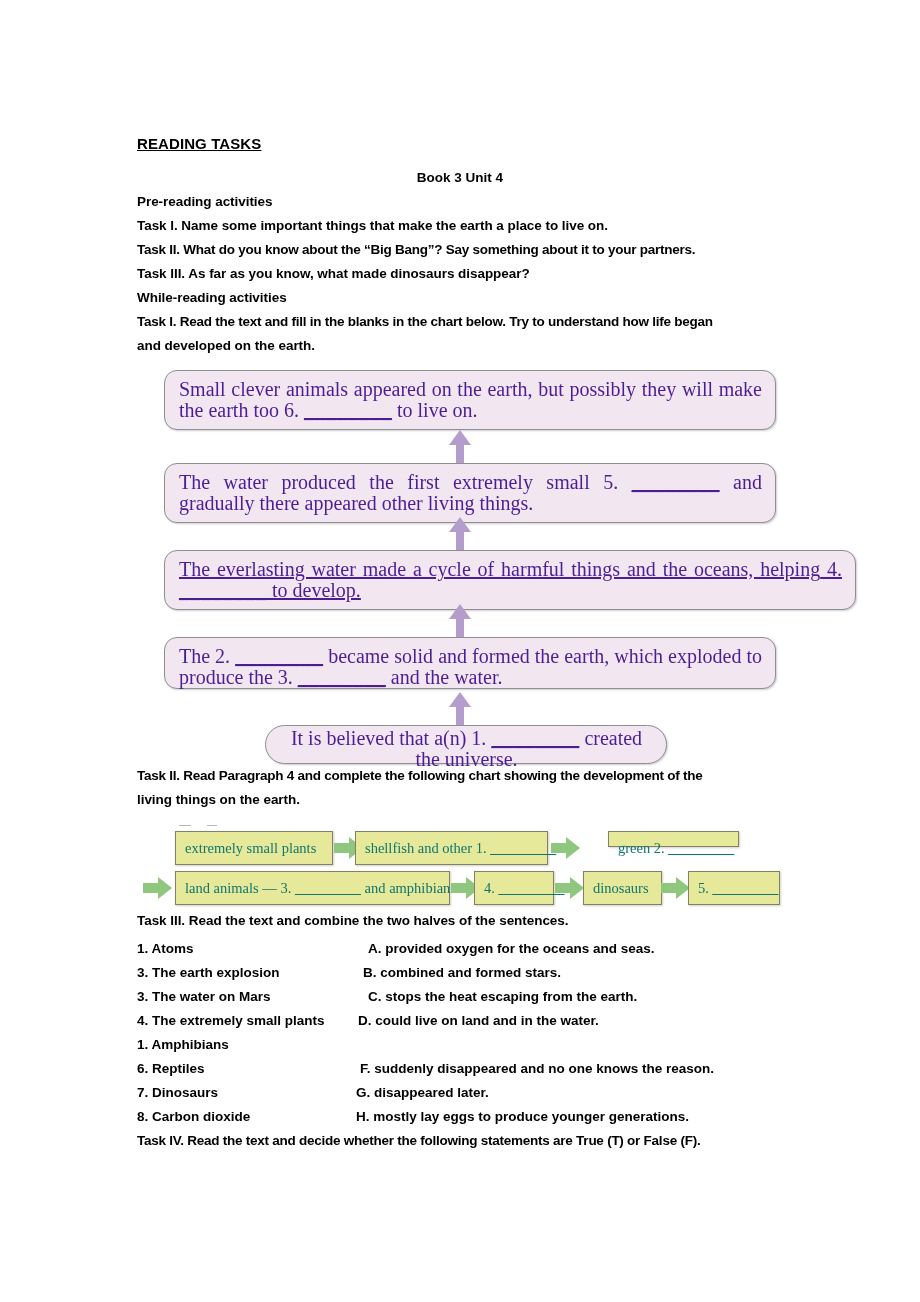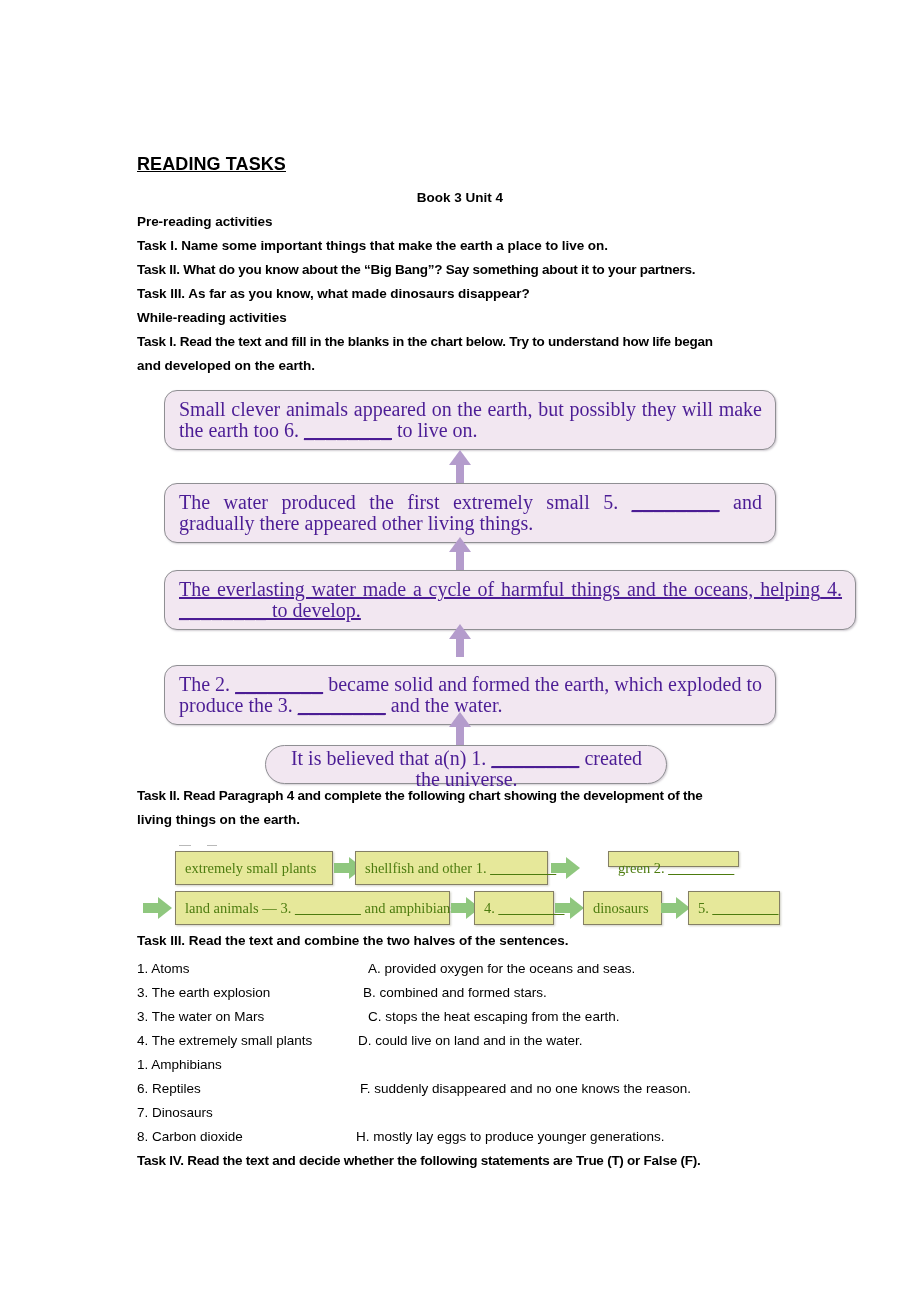--- a/index.html
+++ b/index.html
@@ -21,45 +21,44 @@
   }
   .content {
     position: absolute;
     left: 137px;
     top: 132px;
     width: 646px;
   }
 
   
   .hdr-underline {
-    font-size: 18px;
+    font-size: 15px;
     font-weight: bold;
     text-decoration: underline;
     letter-spacing: 0.1px;
     line-height: 24px;
     white-space: nowrap;
-    margin-top: 20px;
   }
   .centered-title {
     text-align: center;
     font-size: 13.5px;
     font-weight: bold;
     line-height: 25px;
     margin-top: 9px;
   }
   .bold-line {
     font-size: 13.5px;
     font-weight: bold;
     line-height: 24px;
     letter-spacing: -0.05px;
   }
   .bold-line.tight { letter-spacing: -0.25px; }
   .plain-line {
     font-size: 13.5px;
-    font-weight: normal;
+    font-weight: bold;
     line-height: 24px;
   }
 
   
   .flow {
     position: relative;
     margin-top: 12px;
     height: 394px;
     width: 646px;
   }
@@ -75,21 +74,21 @@
     color: #4c1d95;
     padding: 8px 13px 8px 14px;
     text-align: justify;
     text-justify: inter-word;
     box-shadow: 1px 1px 2px rgba(120,110,125,0.35);
   }
   .pbox .nj { text-align: left; }
   .pbox-1 { left: 27px;  top: 0px;   width: 612px; height: 60px; }
   .pbox-2 { left: 27px;  top: 93px;  width: 612px; height: 60px; }
   .pbox-3 { left: 27px;  top: 180px; width: 692px; height: 60px; text-decoration: underline; }
-  .pbox-4 { left: 27px;  top: 267px; width: 612px; height: 60px; margin-top: 8px; }
+  .pbox-4 { left: 27px;  top: 267px; width: 612px; height: 52px; }
   .pbox-5 { left: 128px; top: 355px; width: 402px; height: 39px;
             border-radius: 21px; padding-top: 2px; text-align: center; }
 
   .uarrow {
     position: absolute;
     width: 22px;
     height: 33px;
   }
   .uarrow .shaft {
     position: absolute;
@@ -124,21 +123,21 @@
     width: 646px;
   }
   .gbox {
     position: absolute;
     box-sizing: border-box;
     background: #e6e89a;
     border: 1.3px solid #847f65;
     font-family: "Liberation Serif", serif;
     font-size: 14.5px;
     line-height: 18px;
-    color: #4d7c0f;
+    color: #0f766e;
     padding: 7px 8px 0 9px;
     white-space: nowrap;
     box-shadow: 1px 1px 2px rgba(120,118,90,0.35);
   }
   .g-r1a { left: 38px;  top: 8px;  width: 158px; height: 34px; }
   .g-r1b { left: 218px; top: 8px;  width: 193px; height: 34px; }
   .g-r1c { left: 471px; top: 8px;  width: 131px; height: 16px; }
   .g-r2a { left: 38px;  top: 48px; width: 275px; height: 34px; }
   .g-r2b { left: 337px; top: 48px; width: 80px;  height: 34px; }
   .g-r2c { left: 446px; top: 48px; width: 79px;  height: 34px; }
@@ -340,20 +339,21 @@
         <div class="mleft plain-line">1. Amphibians</div>
       </div>
 
       <div class="mrow">
         <div class="mleft plain-line">6. Reptiles</div>
         <div class="mright plain-line ind-5">F. suddenly disappeared and no one knows the reason.</div>
       </div>
 
       <div class="mrow">
         <div class="mleft plain-line">7. Dinosaurs</div>
+        <div class="mright plain-line ind-4">G. disappeared later.</div>
       </div>
 
       <div class="mrow">
         <div class="mleft plain-line">8. Carbon dioxide</div>
         <div class="mright plain-line ind-4">H. mostly lay eggs to produce younger generations.</div>
       </div>
     </div>
 
     <div class="bold-line tight">Task IV. Read the text and decide whether the following statements are True (T) or False (F).</div>
 

